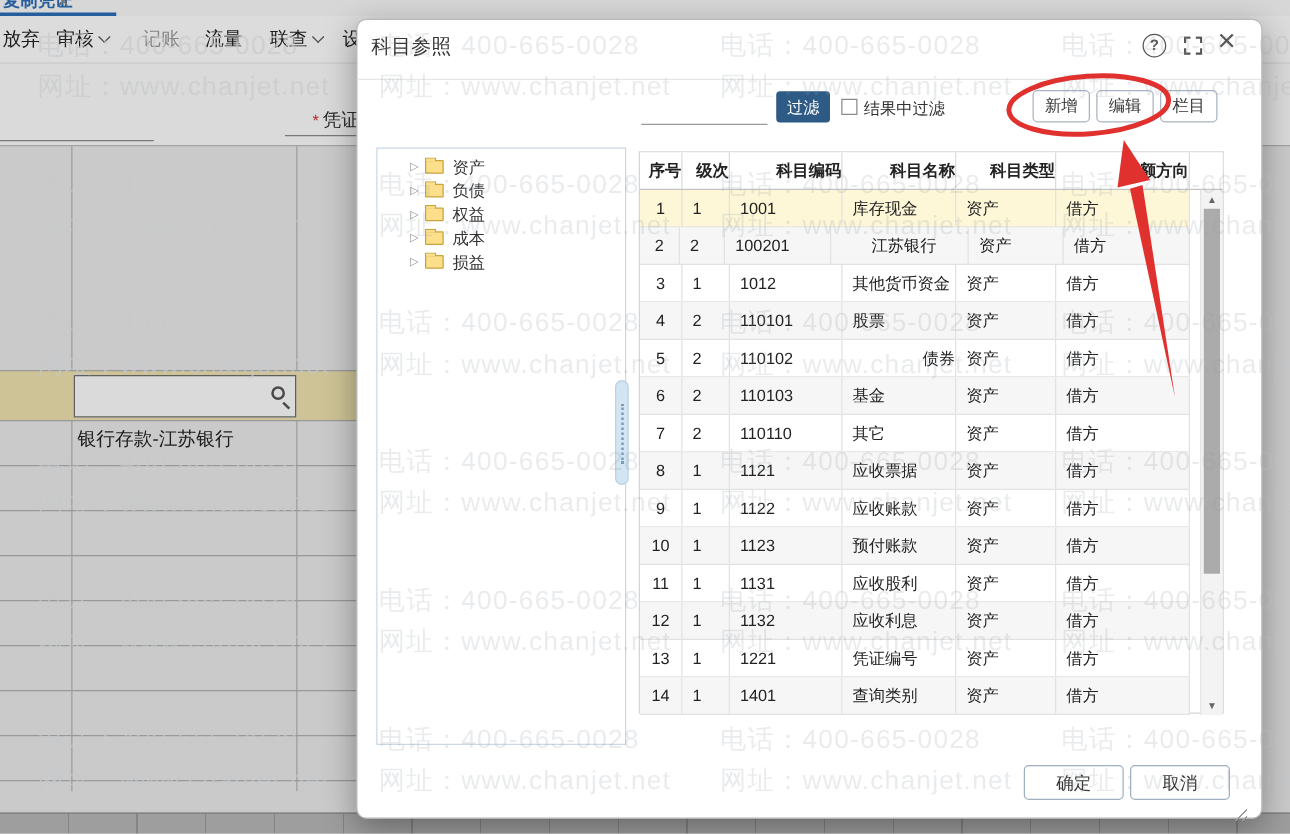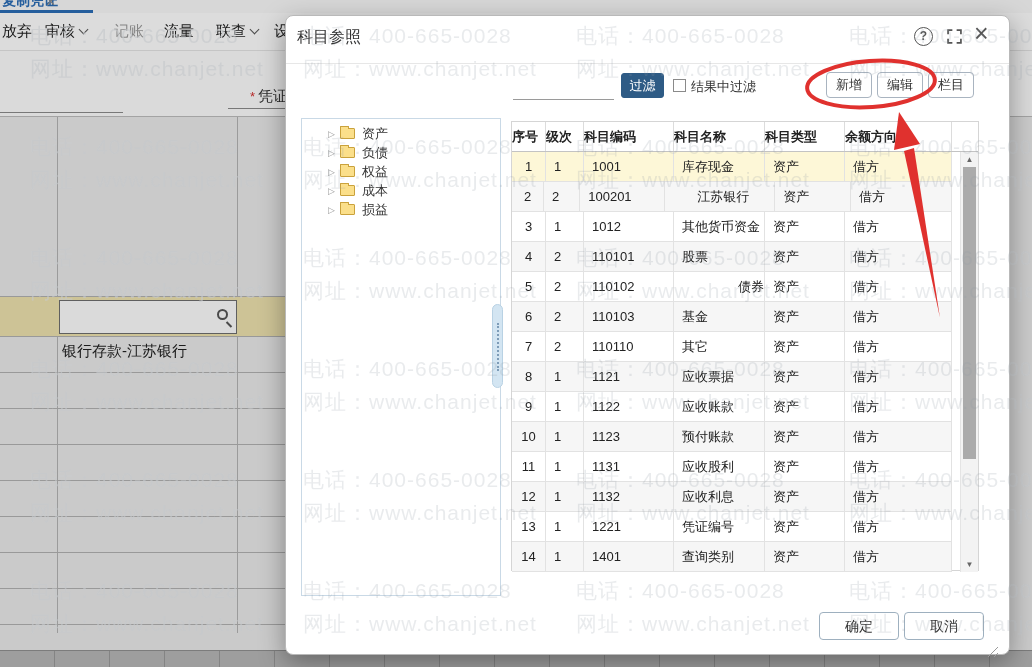--- a/index.html
+++ b/index.html
@@ -74,21 +74,21 @@
   .folder { width:15px; height:11px; background:#fbdf8a; border:1px solid #caa23c; border-radius:1px; position:relative; margin-right:7px; }
   .folder::before { content:""; position:absolute; top:-3px; left:-1px; width:7px; height:2px; background:#fbdf8a;
                     border:1px solid #caa23c; border-bottom:none; border-radius:1px 1px 0 0; }
   .tree-label { font-size:13px; color:#333; }
 
   #splitter { left:206px; top:288px; width:11px; height:84px; background:#d3e5f2; border:1px solid #b9d2e4; border-radius:6px; z-index:2; }
   #splitter .grip { position:absolute; left:4px; top:18px; height:48px; border-left:2px dotted #7d9cb8; }
 
   #table-area { left:225px; top:105px; width:468px; height:450px; background:#fff; border:1px solid #d5d5d5; }
   .t-head { display:flex; height:30px; border-bottom:1px solid #c3c3c3; background:#fff; }
-  .t-head .hc { font-size:13px; font-weight:bold; color:#222; text-align:left; line-height:29px;
+  .t-head .hc { font-size:13px; font-weight:bold; color:#222; text-align:right; line-height:29px;
                 border-right:1px solid #dcdcdc; overflow:hidden; white-space:nowrap; }
   .t-body { position:absolute; left:0; top:30px; width:440px; height:420px; overflow:hidden; }
   .t-row { display:flex; height:30px; border-bottom:1px solid #e2e2e2; background:#fff; cursor:pointer; }
   .t-row.alt { background:#f6f6f6; }
   .t-row.sel { background:#fdf7d7; }
   .t-row .tc { font-size:13px; color:#222; line-height:29px; padding-left:8px; border-right:1px solid #e2e2e2;
                overflow:hidden; white-space:nowrap; }
   .t-row .tc.c0 { text-align:center; padding-left:0; }
 
   #vscroll { left:448px; top:30px; width:18px; height:420px; background:#f3f3f3; border-left:1px solid #e4e4e4; }

